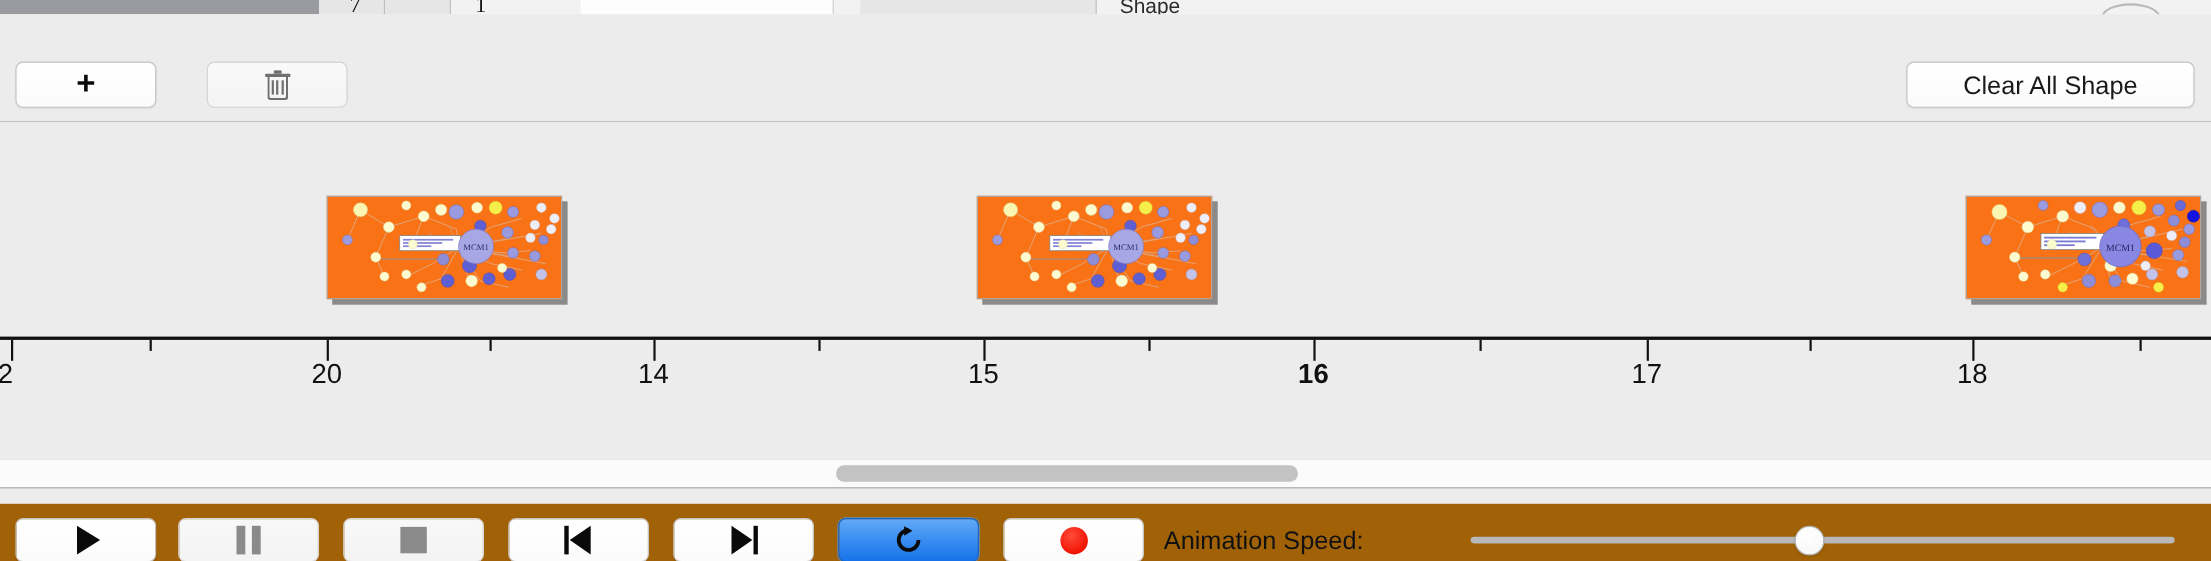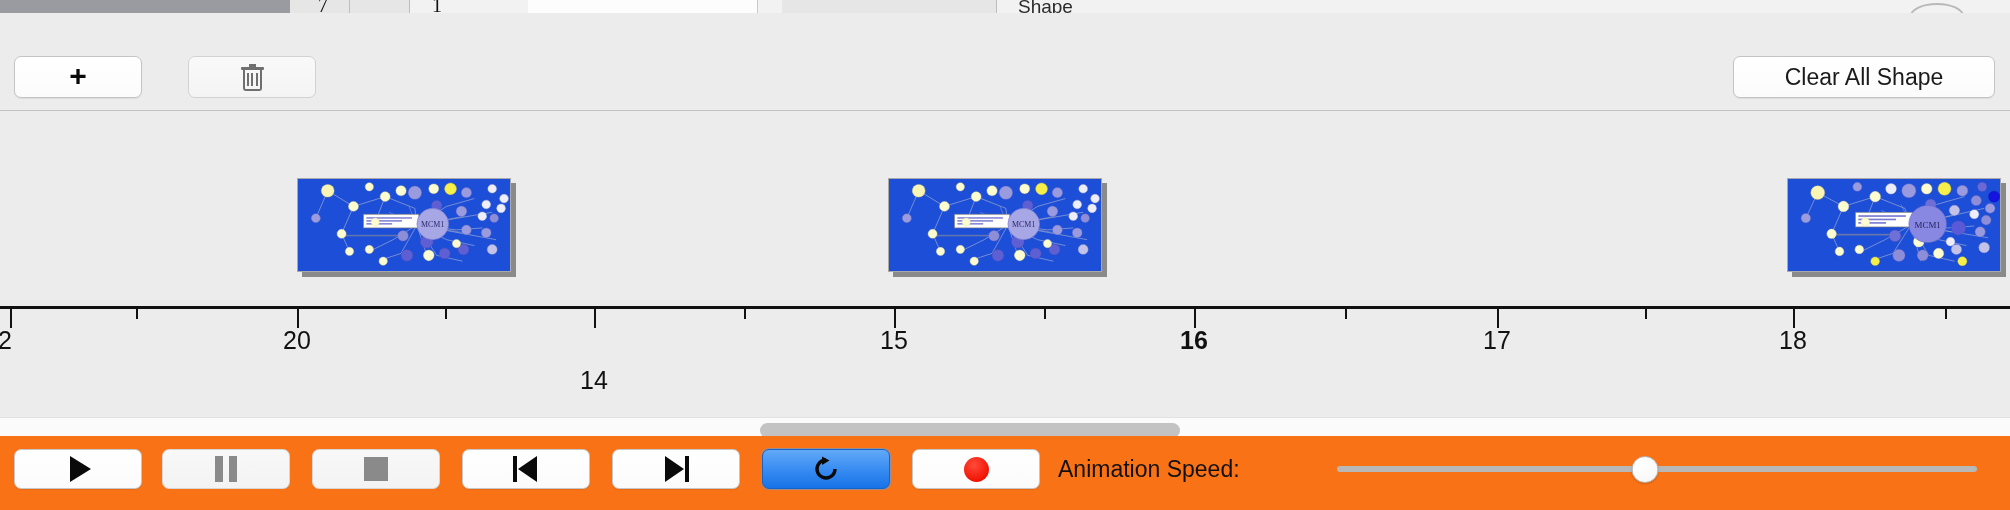--- a/index.html
+++ b/index.html
@@ -180,21 +180,21 @@
   .frame .shadow {
     position: absolute;
     left: 5px; top: 5px;
     width: 100%; height: 100%;
     background: #8a8a8a;
   }
   .frame .plate {
     position: absolute;
     left: 0; top: 0;
     width: 100%; height: 100%;
-    background: #1d4ed8;
+    background: #f97316;
     border: 1px solid #a9a9a9;
     overflow: hidden;
   }
   .netsvg { display: block; width: 100%; height: 100%; }
 
   
   .axis-line {
     position: absolute;
     left: 0; top: 195px;
     width: 2010px; height: 3px;
@@ -241,22 +241,22 @@
     height: 15px;
     background: #c3c3c3;
     border-radius: 8px;
     cursor: pointer;
   }
 
   
   .controlbar {
     position: absolute;
     bottom: 0; left: 0;
-    width: 2010px; height: 74px;
-    background: #f97316;
+    width: 2010px; height: 52px;
+    background: #a16207;
   }
   .cbtn {
     position: absolute;
     top: 13px;
     height: 40px;
     border-radius: 7px;
     border: 1px solid #c6c6c6;
     background: linear-gradient(to bottom, #ffffff, #fbfbfb);
     box-shadow: 0 1px 1px rgba(0,0,0,0.07);
     cursor: pointer;
@@ -585,21 +585,21 @@
     <div class="tick major" style="left:10px;"></div>
     <div class="tick major" style="left:297px;"></div>
     <div class="tick major" style="left:594px;"></div>
     <div class="tick major" style="left:894px;"></div>
     <div class="tick major" style="left:1194px;"></div>
     <div class="tick major" style="left:1497px;"></div>
     <div class="tick major" style="left:1793px;"></div>
 
     <div class="tick-label" style="left:5px;">2</div>
     <div class="tick-label" style="left:297px;">20</div>
-    <div class="tick-label" style="left:594px;margin-top:40px;">14</div>
+    <div class="tick-label" style="left:594px;">14</div>
     <div class="tick-label" style="left:894px;">15</div>
     <div class="tick-label" style="left:1194px;font-weight:bold;">16</div>
     <div class="tick-label" style="left:1497px;">17</div>
     <div class="tick-label" style="left:1793px;">18</div>
 
 
     <div class="hscroll-track">
       <div class="hscroll-thumb" style="left:760px; width:420px;"></div>
     </div>
   </div>

